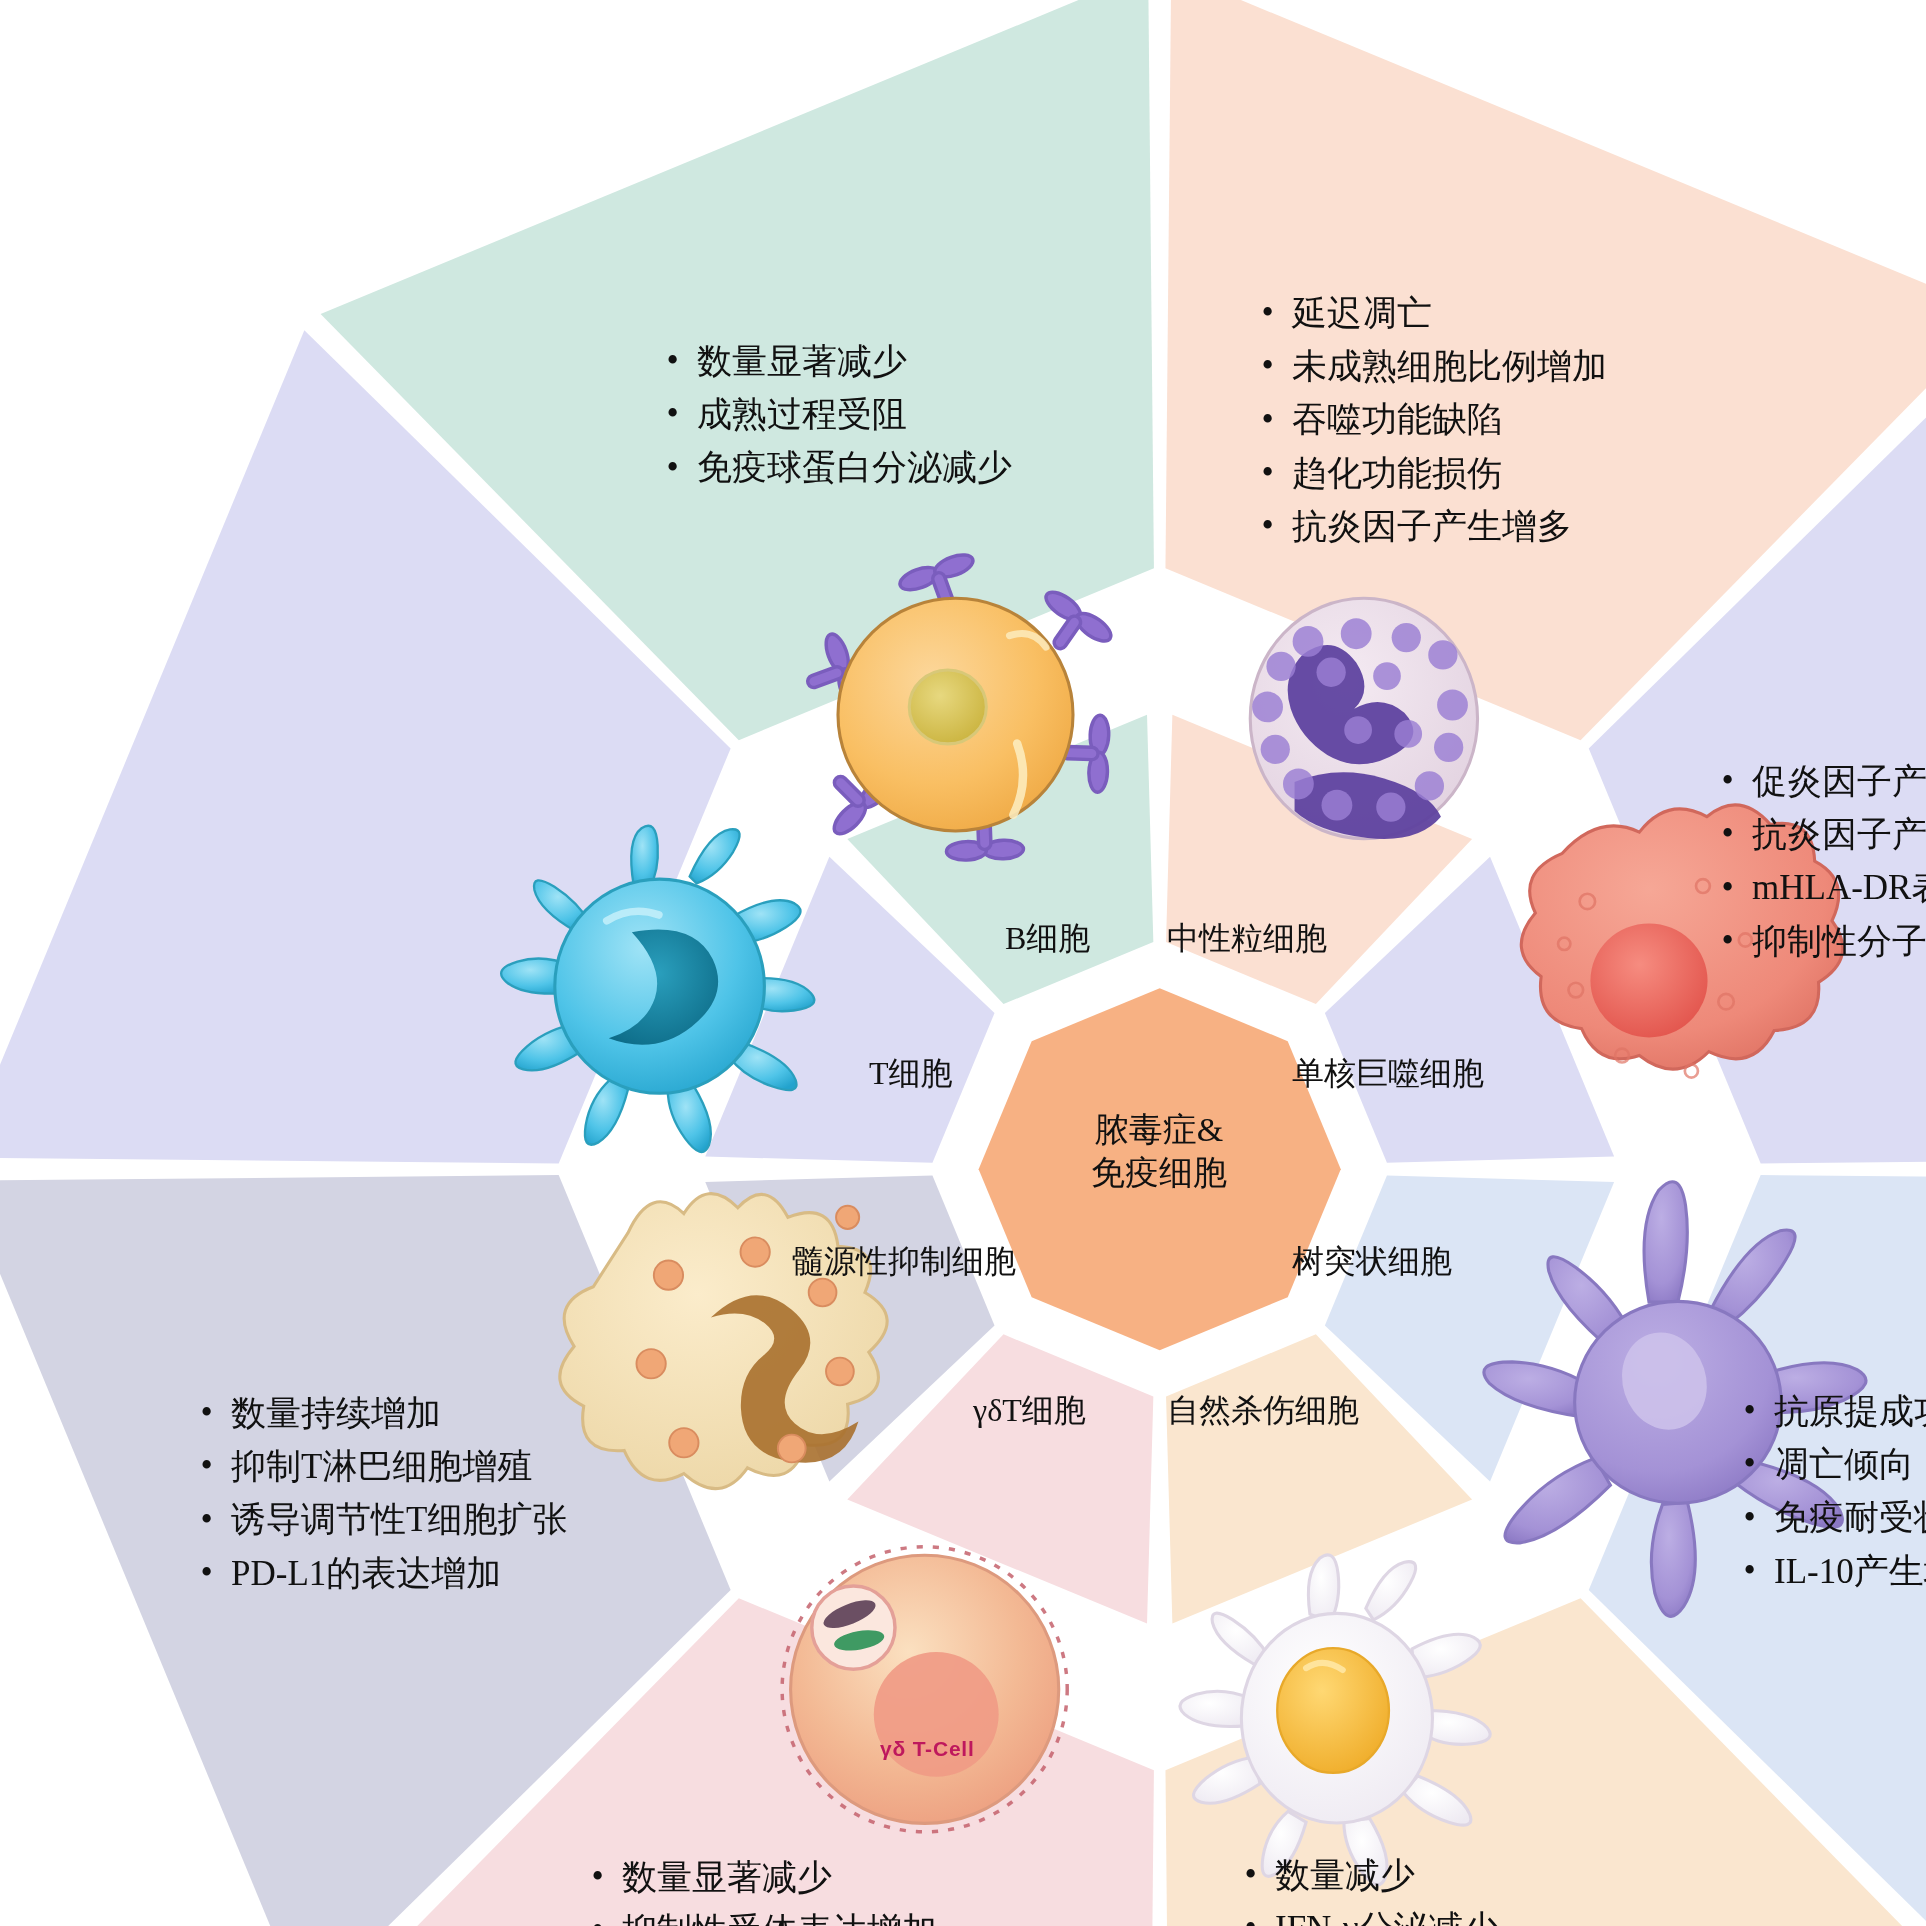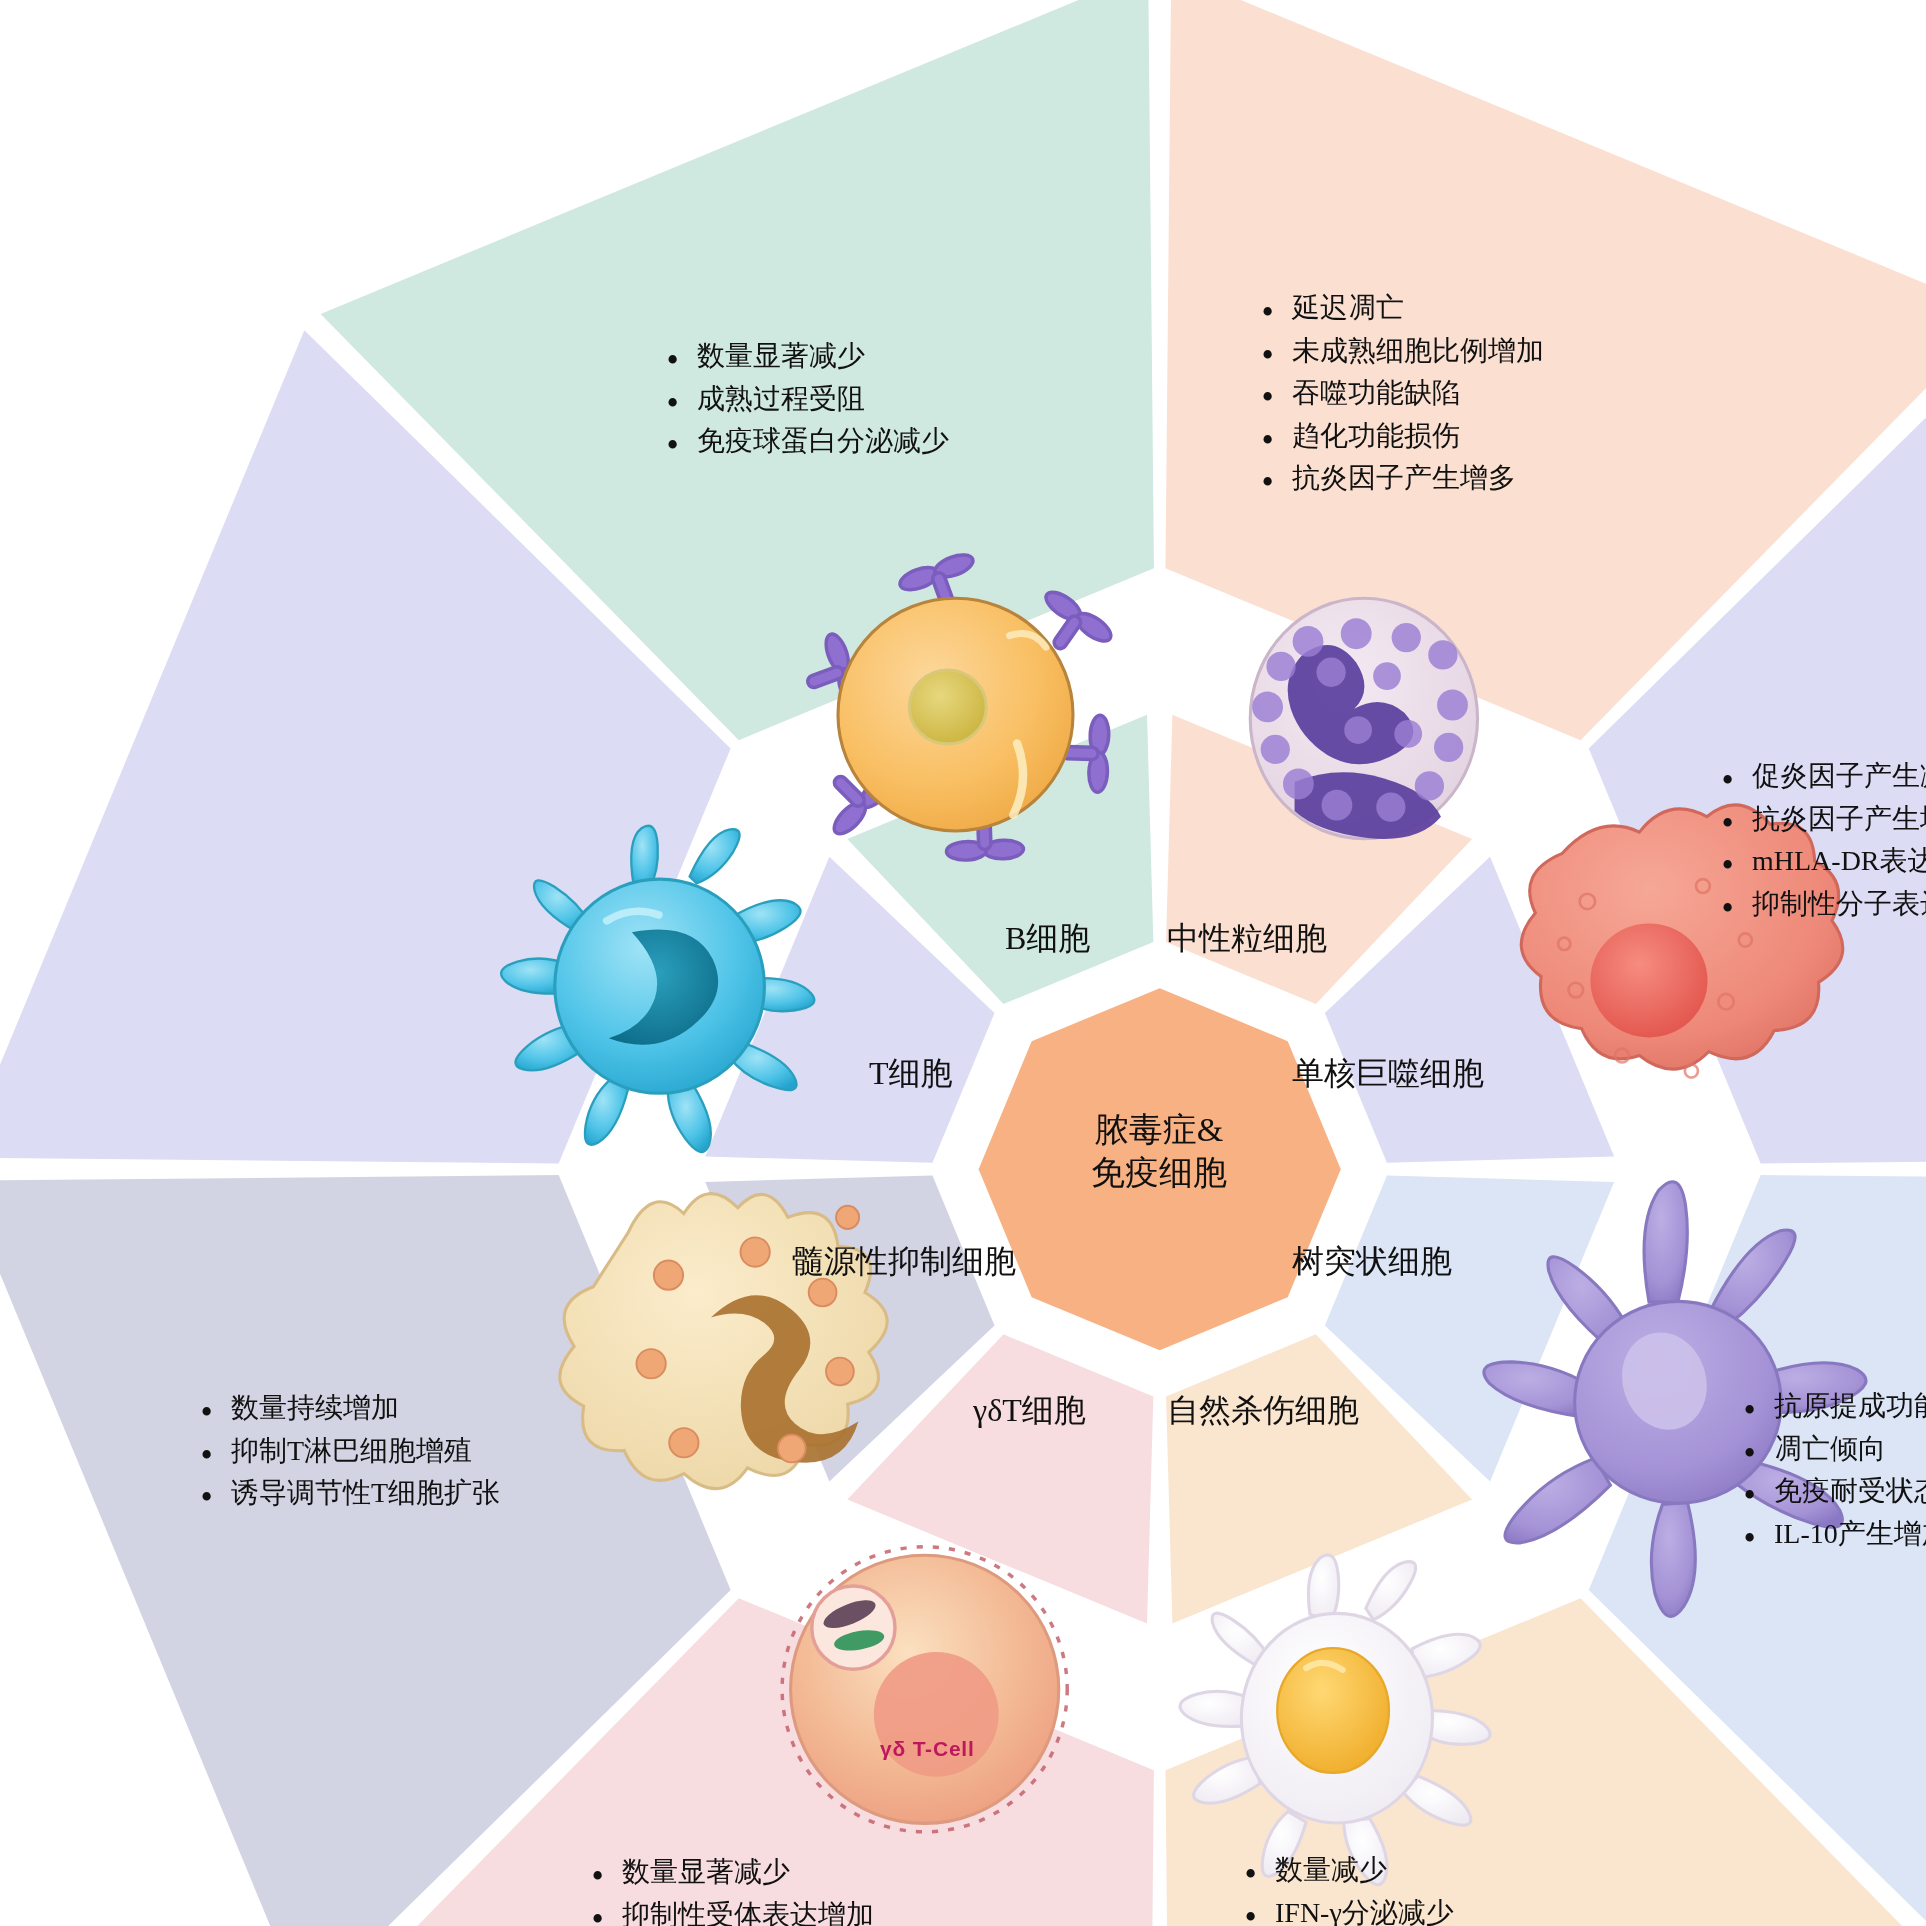--- a/index.html
+++ b/index.html
@@ -1,20 +1,20 @@
 <!DOCTYPE html>
 <html style="font-size:6.2px"><head>
 <meta charset="utf-8">
 <style>
   html,body{margin:0;padding:0;background:#ffffff;}
   body{width:2319px;height:2355px;position:relative;overflow:hidden;
        font-family:"Liberation Serif","DejaVu Serif",serif;}
   #stage{position:absolute;left:0;top:0;width:2319px;height:2355px;}
   svg.layer{position:absolute;left:0;top:0;width:2319px;height:2355px;}
-  .bullets{position:absolute;color:#111111;font-size:28px;line-height:1.52;
+  .bullets{position:absolute;color:#111111;font-size:35px;line-height:1.52;
            font-family:"Liberation Serif","DejaVu Serif",serif;white-space:nowrap;}
   .bullets .li{display:block;position:relative;padding-left:42px;}
   .bullets .li::before{content:"\2022";position:absolute;left:11.6px;top:-0.8px;font-size:35px;}
   .ringlbl{position:absolute;color:#111111;font-size:32px;white-space:nowrap;
            font-family:"Liberation Serif","DejaVu Serif",serif;}
   .centerlbl{position:absolute;color:#111111;font-size:34px;line-height:1.25;text-align:center;
              font-family:"Liberation Serif","DejaVu Serif",serif;}
   .gdlabel{position:absolute;font-size:21px;color:#be185d;font-weight:bold;
            font-family:"Liberation Sans",sans-serif;letter-spacing:0.8px;}
 </style>
@@ -324,19 +324,20 @@
   <div class="bullets" style="left:580px;top:1851px;">
     <span class="li">数量显著减少</span>
     <span class="li">抑制性受体表达增加</span>
 
   </div>
 
   <div class="bullets" style="left:189px;top:1387px;">
     <span class="li">数量持续增加</span>
     <span class="li">抑制T淋巴细胞增殖</span>
     <span class="li">诱导调节性T细胞扩张</span>
+    <span class="li">PD-L1的表达增加</span>
   </div>
 
 
   <div class="gdlabel" style="left:880px;top:1737px;">γδ T-Cell</div>
 
 </div>
 
 
 </body></html>

